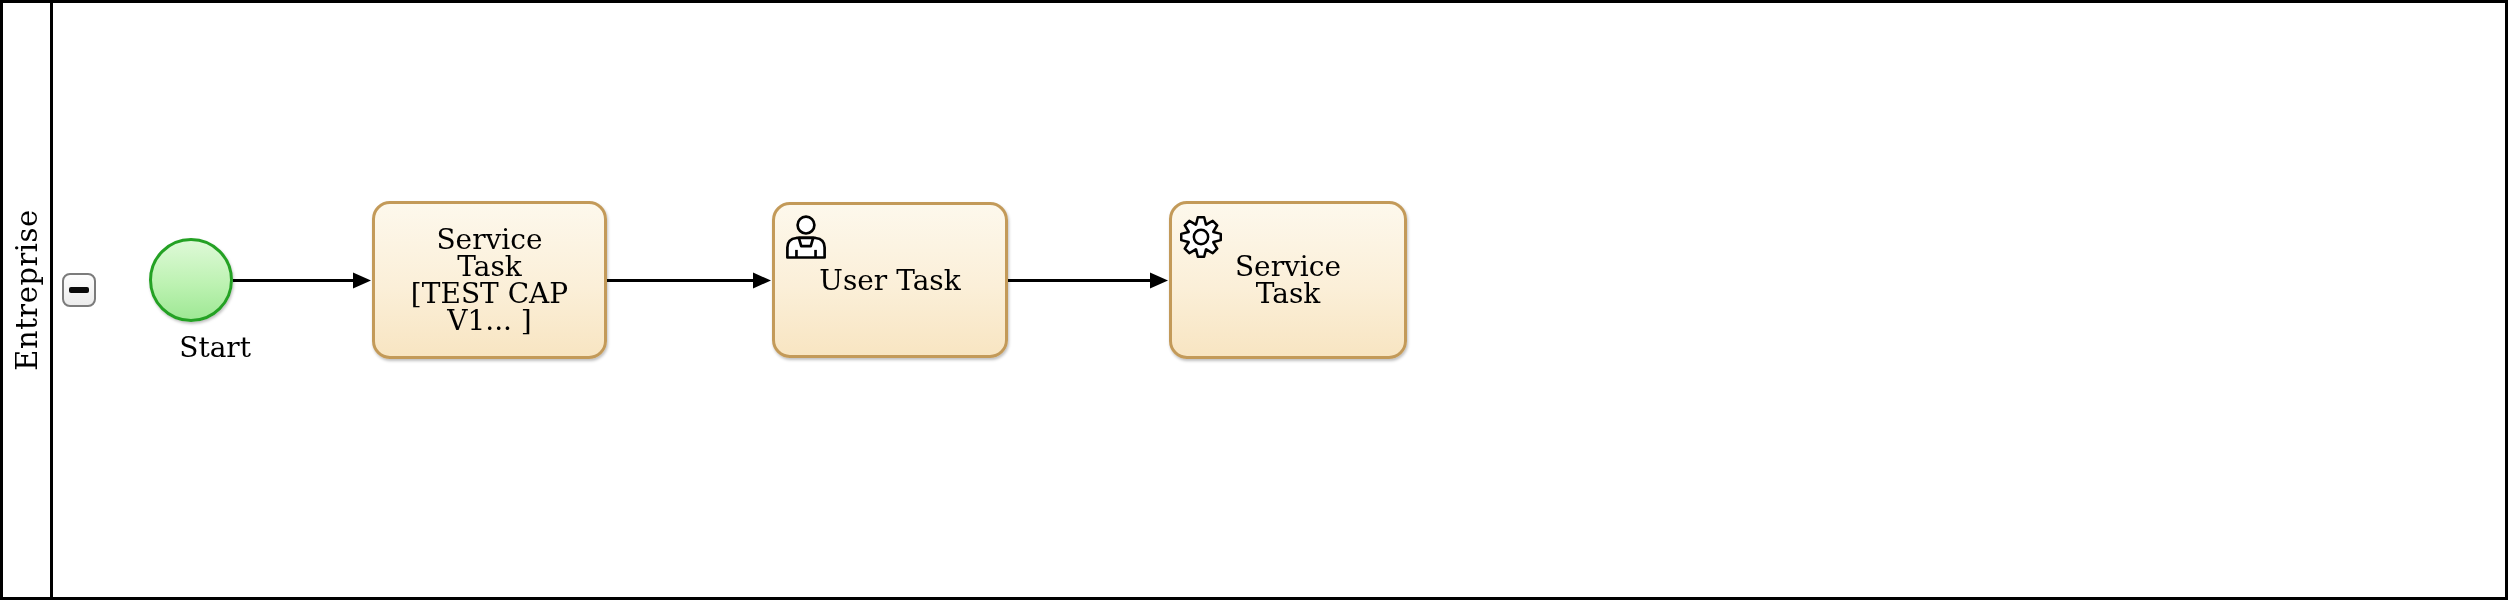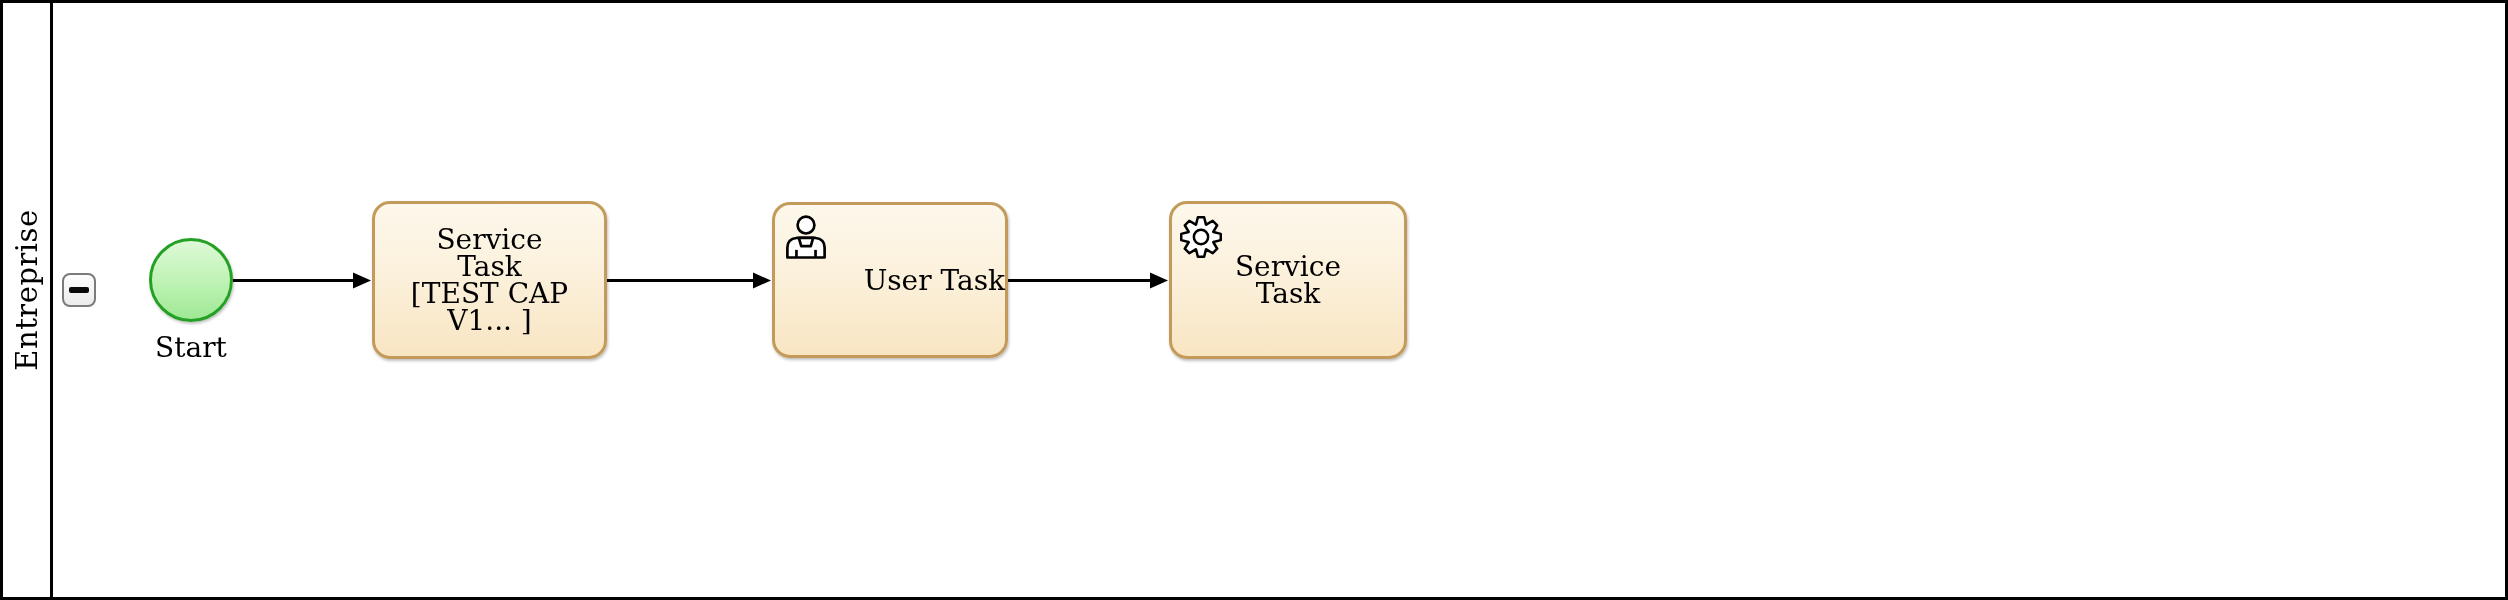--- a/index.html
+++ b/index.html
@@ -55,37 +55,37 @@
     position: absolute; left: 149px; top: 238px;
     width: 84px; height: 84px;
     box-sizing: border-box;
     border: 3px solid #24a124;
     border-radius: 50%;
     background: linear-gradient(to bottom, #def9d7 0%, #bdf2b2 55%, #9fe895 100%);
     box-shadow: 1px 2px 3px rgba(0,0,0,0.25);
   }
   .start-label {
     position: absolute; left: 131px; top: 331px; width: 120px;
-    text-align: center; font-size: 28px;
+    text-align: right; font-size: 28px;
   }
   
   .task {
     position: absolute;
     box-sizing: border-box;
     border: 3px solid #c39a59;
     border-radius: 18px;
     background: linear-gradient(to bottom, #fdf8ec 0%, #fbefd8 55%, #f8e5c2 100%);
     box-shadow: 1px 2px 3px rgba(0,0,0,0.25);
     display: flex; flex-direction: column;
     align-items: center; justify-content: center;
     text-align: center;
     font-size: 28px; line-height: 27px;
   }
   .task-1 { left: 372px; top: 201px; width: 235px; height: 158px; }
-  .task-2 { left: 772px; top: 202px; width: 236px; height: 156px; align-items: flex-end; }
+  .task-2 { left: 772px; top: 202px; width: 236px; height: 156px; }
   .task-3 { left: 1169px; top: 201px; width: 238px; height: 158px; }
   .task-icon {
     position: absolute;
   }
   .user-icon  { left: 10px; top: 10px; width: 42px; height: 44px; }
   .gear-icon  { left: 8px;  top: 12px; width: 42px; height: 42px; }
   
   .flows-svg {
     position: absolute; left: 0; top: 0;
     width: 2508px; height: 600px;

